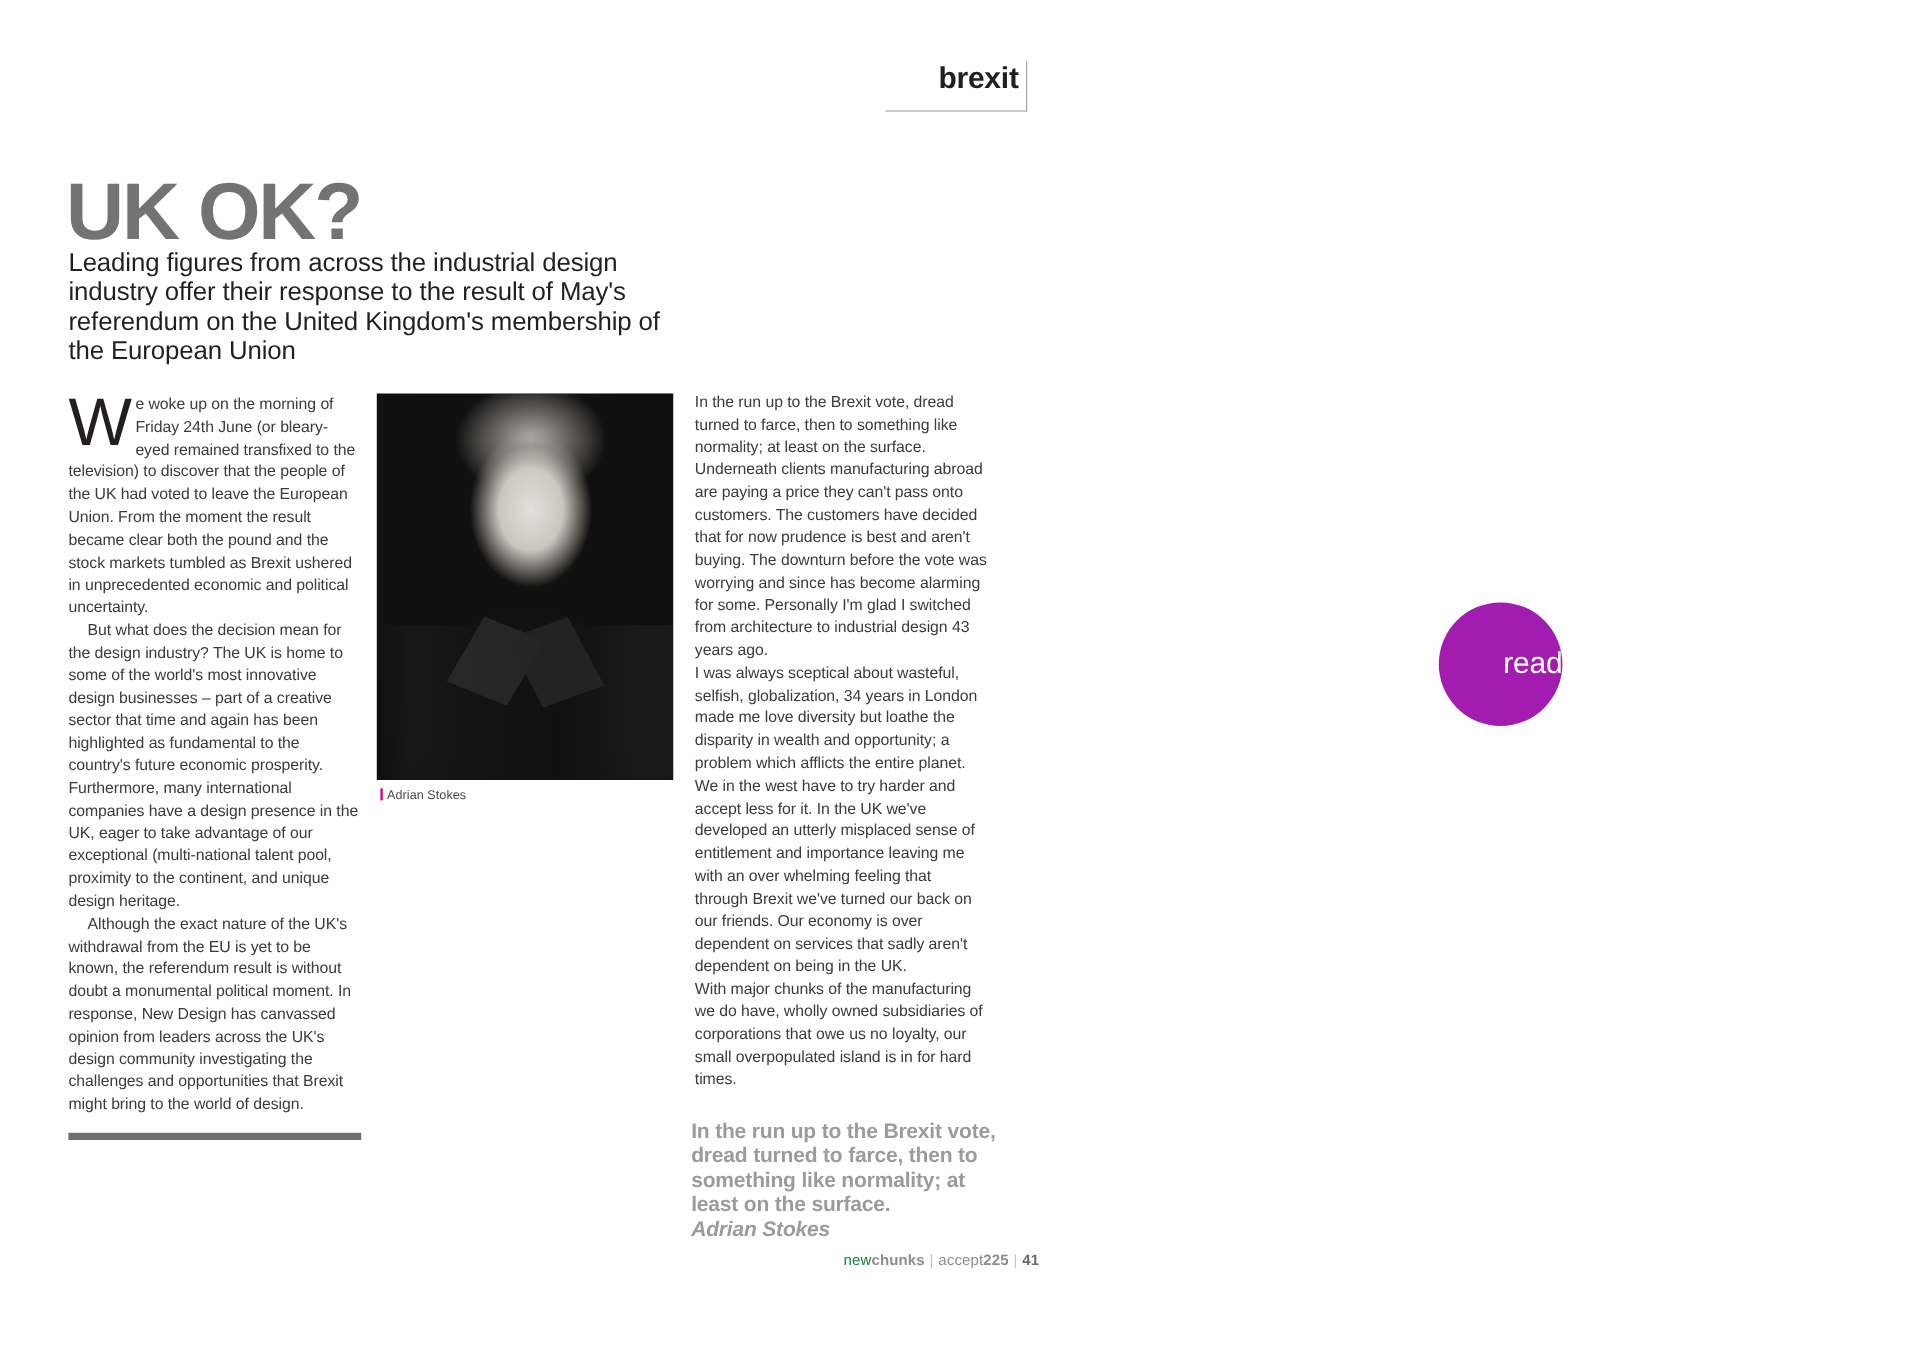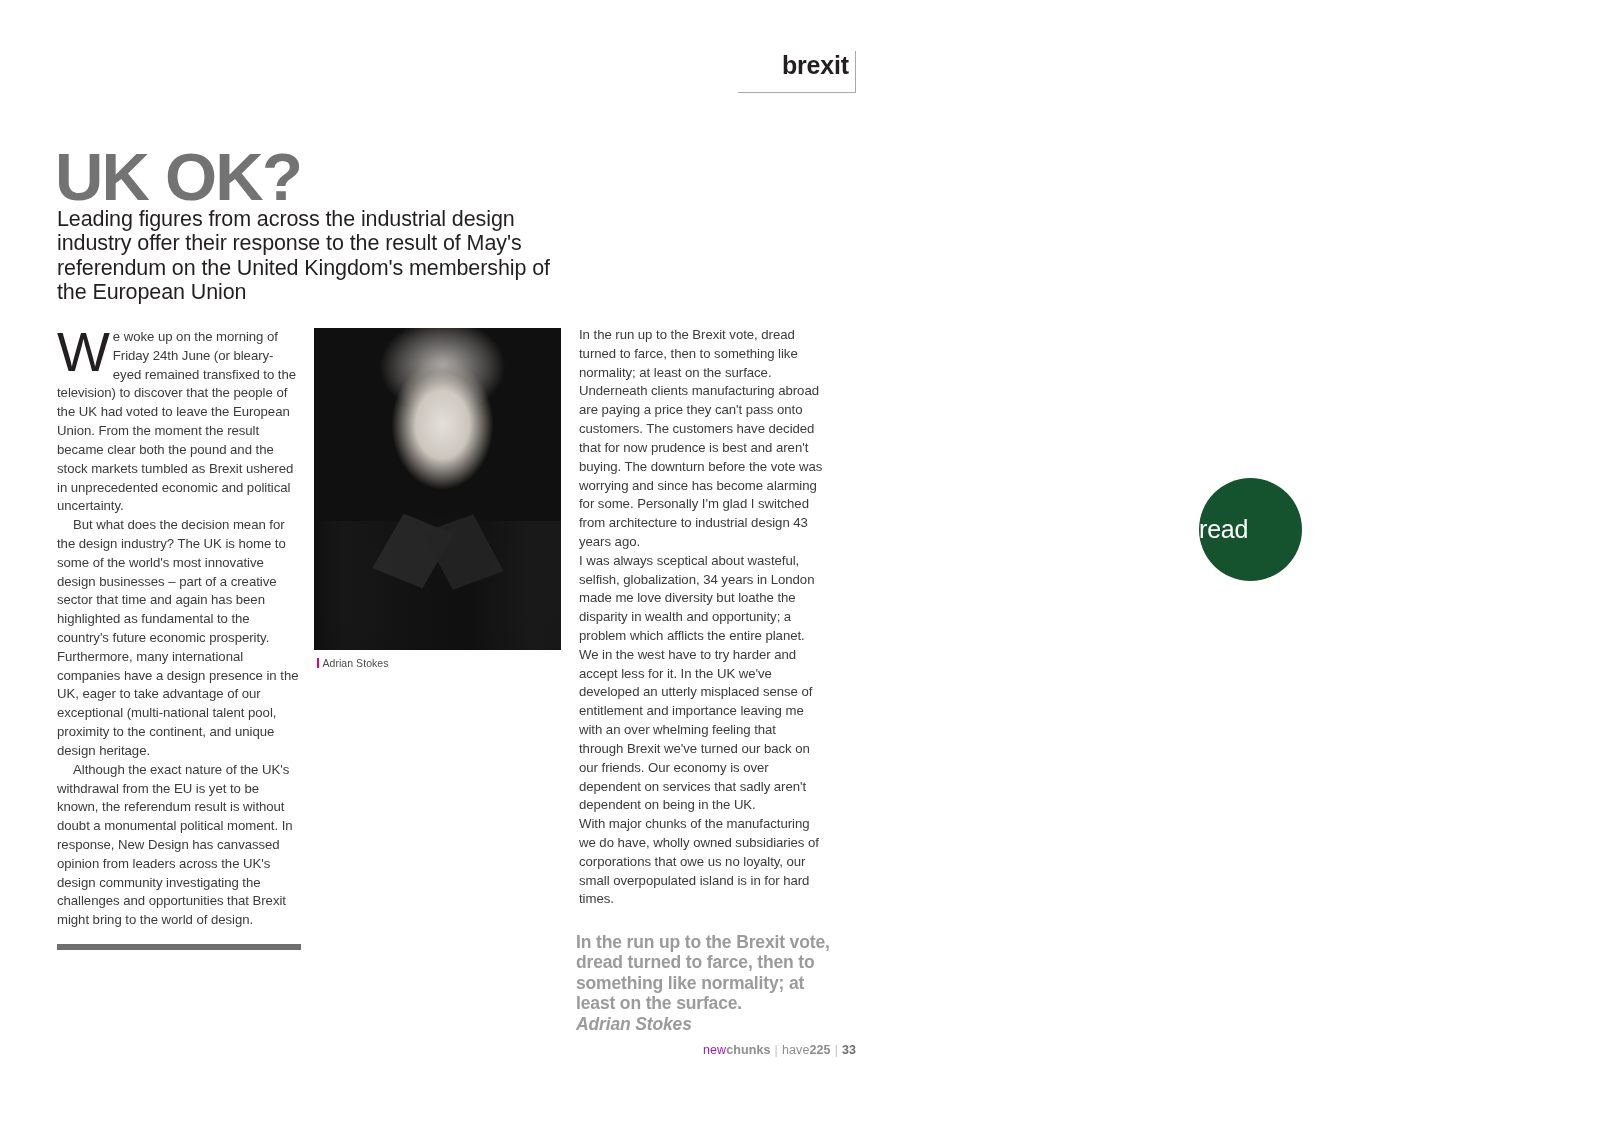--- a/index.html
+++ b/index.html
@@ -249,39 +249,39 @@
   
   .footer {
     position: absolute;
     left: 703px;
     top: 1043px;
     font-size: 12.5px;
     color: #8d8d8d;
     white-space: nowrap;
     letter-spacing: 0.1px;
   }
-  .footer .brand-light { font-weight: 300; color: #a21caf; }
+  .footer .brand-light { font-weight: 300; color: #15803d; }
   .footer .brand-bold  { font-weight: 700; color: #8d8d8d; }
   .footer .sep         { color: #c4c4c4; margin: 0 4px; }
   .footer .issue-label { font-weight: 300; color: #8d8d8d; }
   .footer .issue-num   { font-weight: 700; color: #8d8d8d; }
   .footer .page-num    { font-weight: 700; color: #6d6d6d; }
 
   
   .read-button {
     position: absolute;
     left: 1199px;
-    top: 478px;
+    top: 502px;
     width: 103px;
     height: 103px;
     border-radius: 50%;
-    background: #14532d;
+    background: #a21caf;
     display: flex;
     align-items: center;
-    justify-content: flex-start;
+    justify-content: flex-end;
     cursor: pointer;
   }
   .read-button .read-label {
     color: #ffffff;
     font-size: 25px;
     font-weight: 300;
     letter-spacing: -0.2px;
   }
 </style>
 </head>
@@ -323,20 +323,20 @@
       <p>With major chunks of the manufacturing we do have, wholly owned subsidiaries of corporations that owe us no loyalty, our small overpopulated island is in for hard times.</p>
     </div>
   </div>
 
   <div class="pullquote">
     <span>In the run up to the Brexit vote, dread turned to farce, then to something like normality; at least on the surface.</span>
     <span class="pullquote-attrib">Adrian Stokes</span>
   </div>
 
   <div class="footer">
-    <span class="brand-light">new</span><span class="brand-bold">chunks</span><span class="sep">|</span><span class="issue-label">have</span><span class="issue-num">225</span><span class="sep">|</span><span class="page-num">33</span>
+    <span class="brand-light">new</span><span class="brand-bold">chunks</span><span class="sep">|</span><span class="issue-label">accept</span><span class="issue-num">225</span><span class="sep">|</span><span class="page-num">41</span>
   </div>
 
   <div class="read-button">
     <span class="read-label">read</span>
   </div>
 
 </div>
 
 </body></html>

